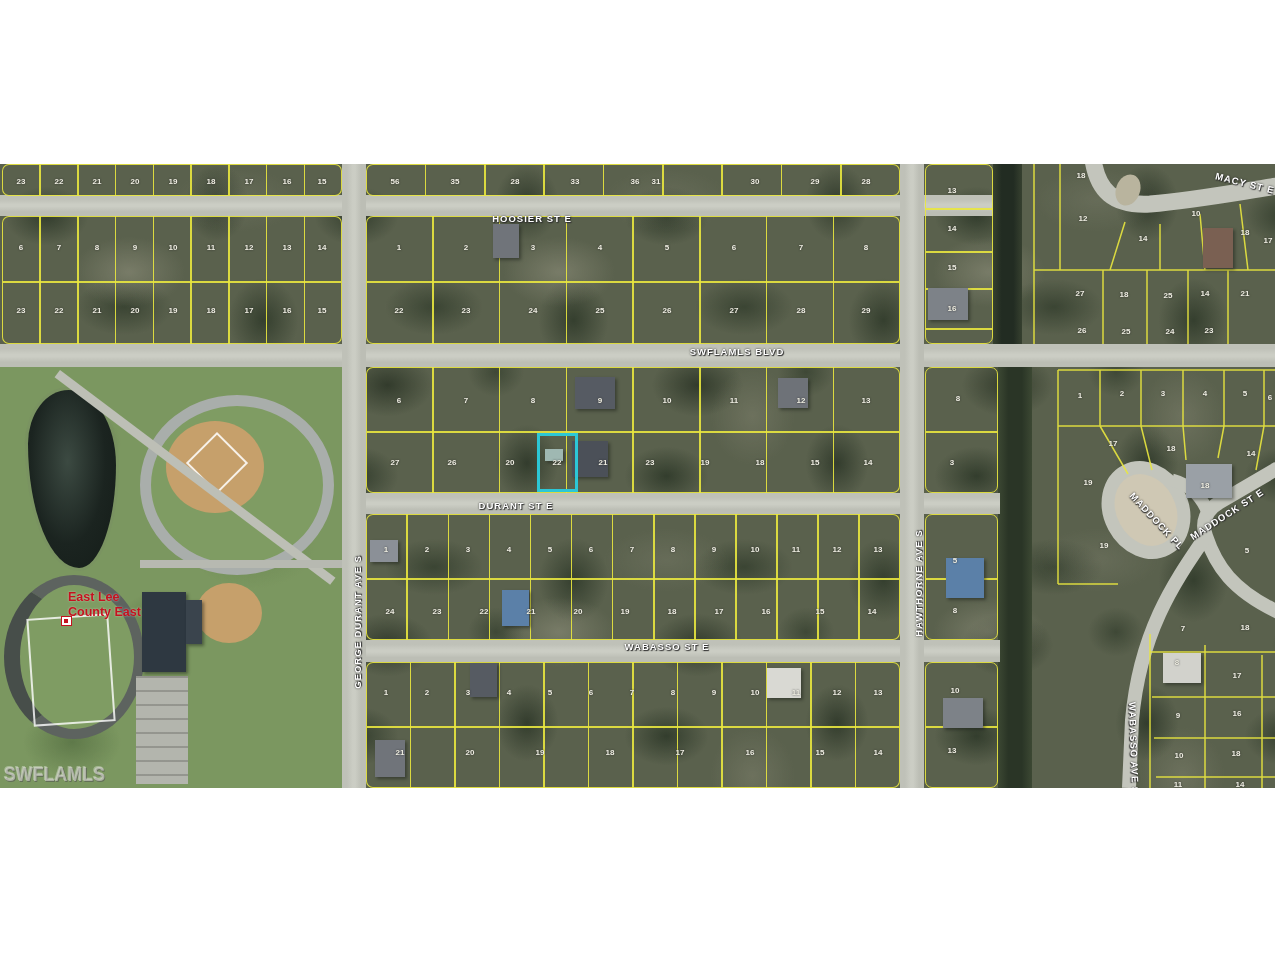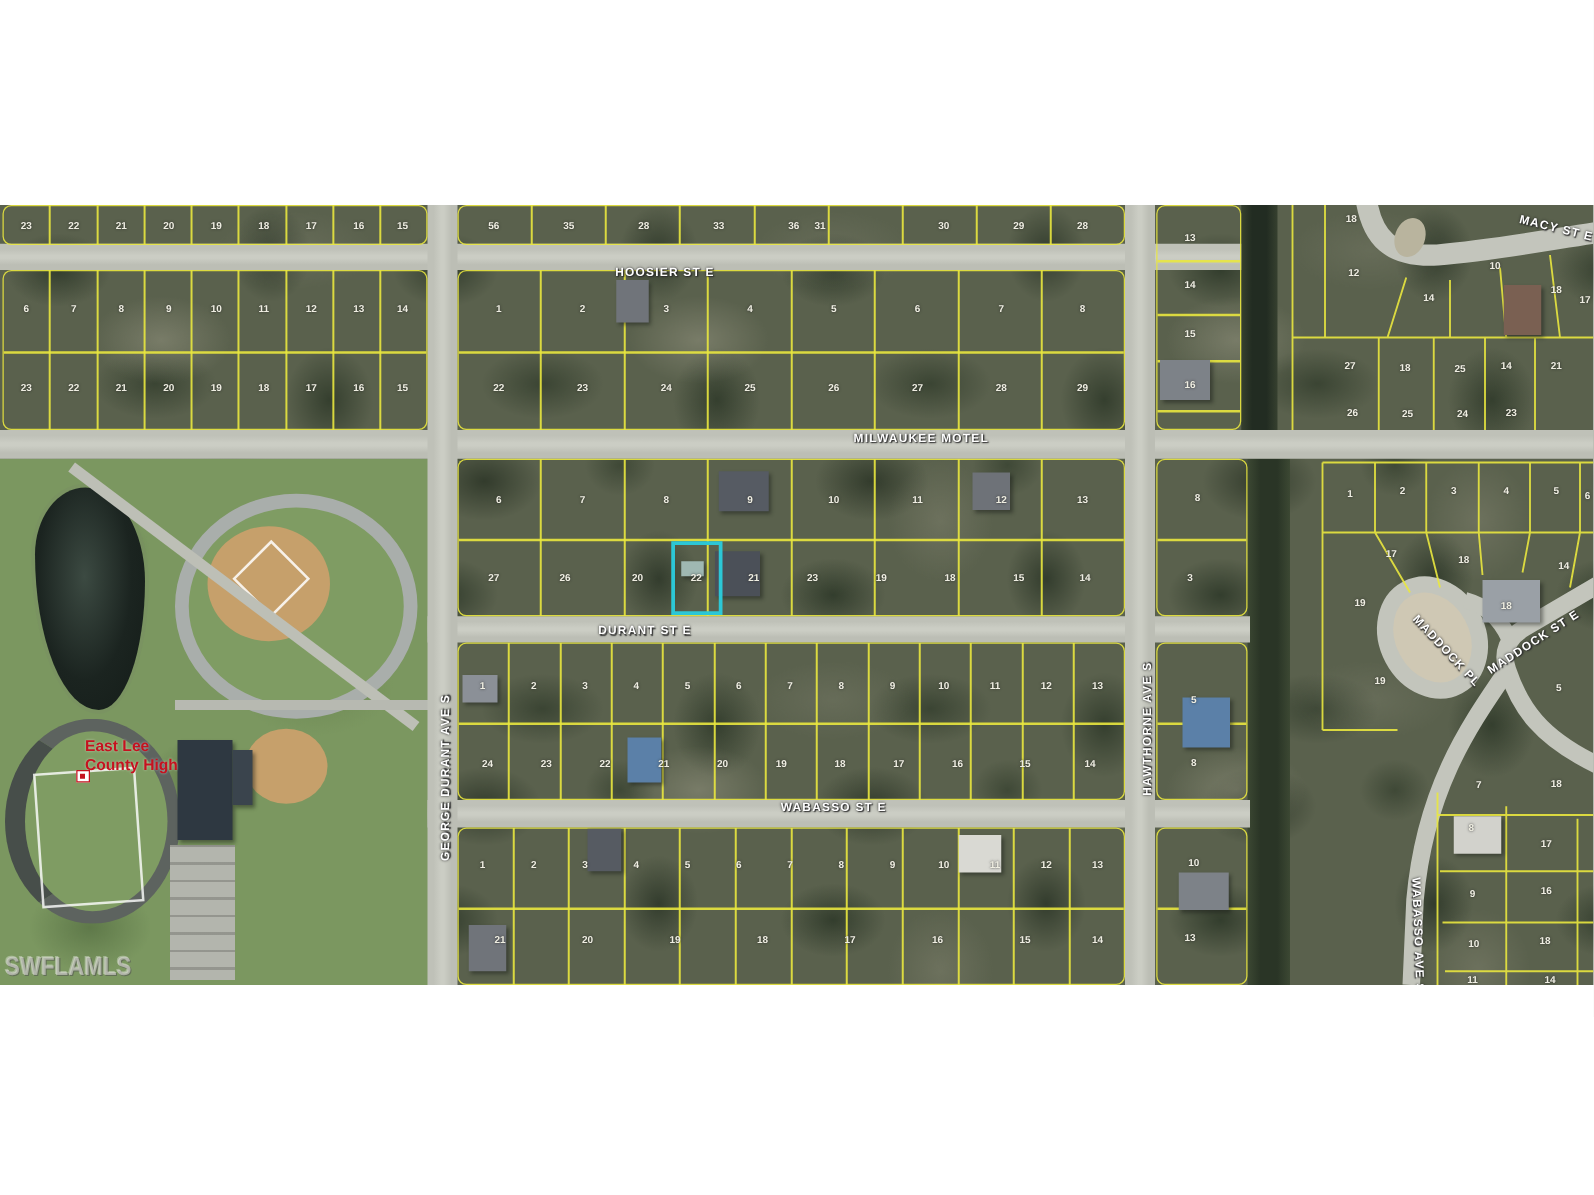--- a/index.html
+++ b/index.html
@@ -125,21 +125,21 @@
                  M1058,584 H1118"></path>
         <path d="M1150,634 V788 M1205,645 V788 M1262,655 V788
                  M1150,652 H1275 M1152,697 H1275 M1154,738 H1275 M1156,777 H1275"></path>
       </g>
     </svg>
 
     <div class="highlight"></div>
 
     <div class="school-label">
       <div>East Lee</div>
-      <div>County High</div>
+      <div>County East</div>
     </div>
     <div class="school-flag"></div>
 
     <div class="watermark">SWFLAMLS</div>
 
     <div id="gen">
         <div class="pblock" style="left: 2px; top: 0px; width: 340px; height: 32px; background-image: repeating-linear-gradient(90deg, transparent 0px, transparent 36.1778px, rgba(233, 231, 63, 0.9) 36.1778px, rgba(233, 231, 63, 0.9) 37.7778px);"></div>
         <div class="pblock" style="left: 366px; top: 0px; width: 534px; height: 32px; background-image: repeating-linear-gradient(90deg, transparent 0px, transparent 57.7333px, rgba(233, 231, 63, 0.9) 57.7333px, rgba(233, 231, 63, 0.9) 59.3333px);"></div>
         <div class="pblock" style="left: 2px; top: 52px; width: 340px; height: 128px; background-image: repeating-linear-gradient(90deg, transparent 0px, transparent 36.1778px, rgba(233, 231, 63, 0.9) 36.1778px, rgba(233, 231, 63, 0.9) 37.7778px);">
           <div class="pline" style="top: 64px;"></div>
@@ -347,21 +347,21 @@
         <span class="lot" style="left: 1177px; top: 498px;">8</span>
         <span class="lot" style="left: 1237px; top: 511px;">17</span>
         <span class="lot" style="left: 1178px; top: 551px;">9</span>
         <span class="lot" style="left: 1237px; top: 549px;">16</span>
         <span class="lot" style="left: 1179px; top: 591px;">10</span>
         <span class="lot" style="left: 1236px; top: 589px;">18</span>
         <span class="lot" style="left: 1178px; top: 620px;">11</span>
         <span class="lot" style="left: 1240px; top: 620px;">14</span>
         <span class="street" style="left: 532px; top: 54px; transform: translate(-50%, -50%) rotate(0deg);">HOOSIER ST E</span>
         <span class="street" style="left: 1245px; top: 19px; transform: translate(-50%, -50%) rotate(14deg);">MACY ST E</span>
-        <span class="street" style="left: 737px; top: 187px; transform: translate(-50%, -50%) rotate(0deg);">MILWAUKEE MOTEL</span>
+        <span class="street" style="left: 737px; top: 187px; transform: translate(-50%, -50%) rotate(0deg);">SWFLAMLS BLVD</span>
         <span class="street" style="left: 516px; top: 341px; transform: translate(-50%, -50%) rotate(0deg);">DURANT ST E</span>
         <span class="street" style="left: 667px; top: 482px; transform: translate(-50%, -50%) rotate(0deg);">WABASSO ST E</span>
         <span class="street" style="left: 357px; top: 458px; transform: translate(-50%, -50%) rotate(-90deg);">GEORGE DURANT AVE S</span>
         <span class="street" style="left: 918px; top: 419px; transform: translate(-50%, -50%) rotate(-90deg);">HAWTHORNE AVE S</span>
         <span class="street" style="left: 1134px; top: 584px; transform: translate(-50%, -50%) rotate(88deg);">WABASSO AVE S</span>
         <span class="street" style="left: 1157px; top: 357px; transform: translate(-50%, -50%) rotate(47deg);">MADDOCK PL</span>
         <span class="street" style="left: 1227px; top: 350px; transform: translate(-50%, -50%) rotate(-33deg);">MADDOCK ST E</span>
       </div>
   </div>
 </div>

